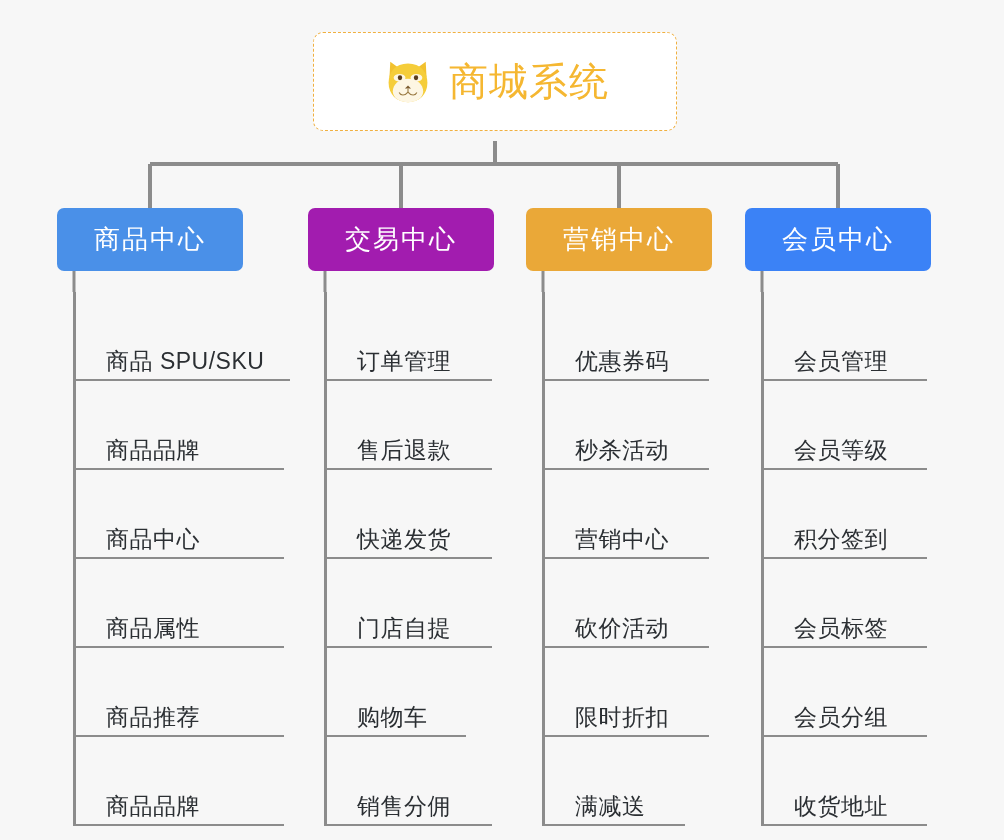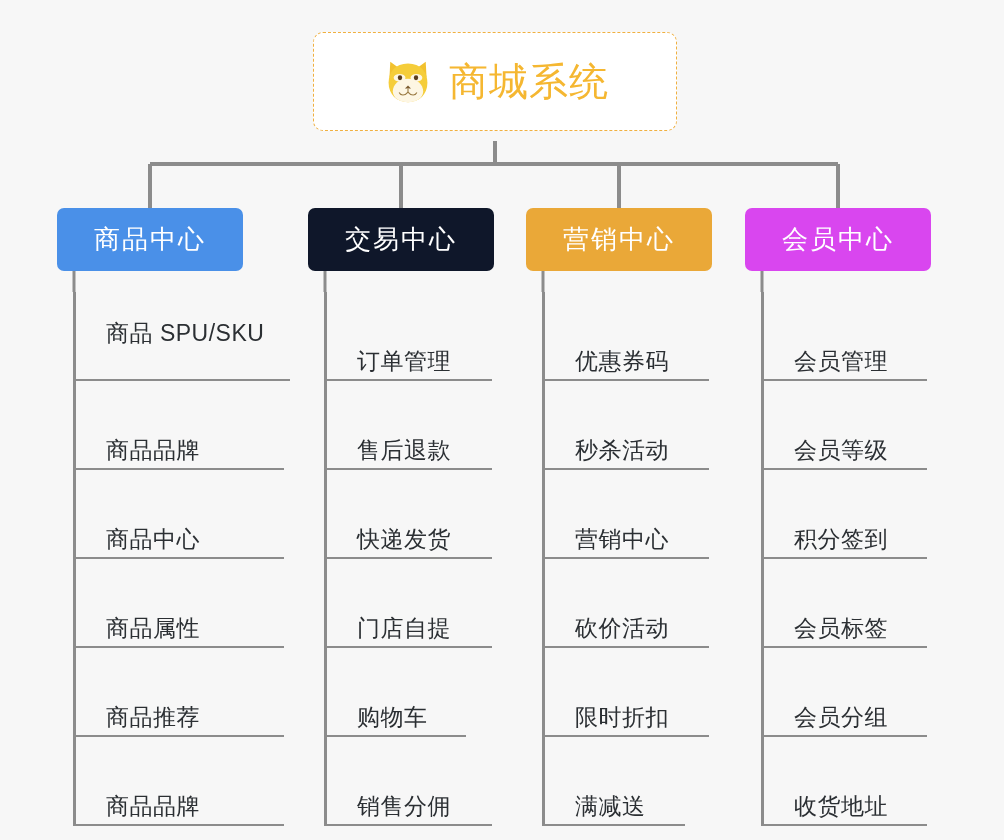--- a/index.html
+++ b/index.html
@@ -74,23 +74,23 @@
     border-radius: 7px;
     display: flex;
     align-items: center;
     justify-content: center;
     color: #ffffff;
     font-size: 26px;
     letter-spacing: 2px;
     white-space: nowrap;
   }
   .cat-blue   { background: #4a90e8; }
-  .cat-red    { background: #0f172a; }
+  .cat-red    { background: #a21caf; }
   .cat-orange { background: #eaa838; }
-  .cat-green  { background: #d946ef; }
+  .cat-green  { background: #3b82f6; }
 
   
   .leaf-list {
     position: relative;
     margin-top: 21px;
     margin-left: 16px;
     border-left: 3px solid #8c8c8c;
     padding-left: 0;
     list-style: none;
   }
@@ -107,21 +107,21 @@
   .leaf-label {
     font-size: 23px;
     line-height: 1.15;
     color: #2b2f33;
     white-space: nowrap;
     letter-spacing: 0.5px;
   }
 
   
   .col1 .leaf-item { width: 208px; }
-  .col1 .leaf-item.wide { width: 214px; align-items: center; }
+  .col1 .leaf-item.wide { width: 214px; }
   .col2 .leaf-item { width: 165px; }
   .col2 .leaf-item.narrow { width: 139px; }
   .col3 .leaf-item { width: 164px; }
   .col3 .leaf-item.narrow { width: 140px; }
   .col4 .leaf-item { width: 163px; }
 </style>
 </head>
 <body>
 
 <div id="canvas">

